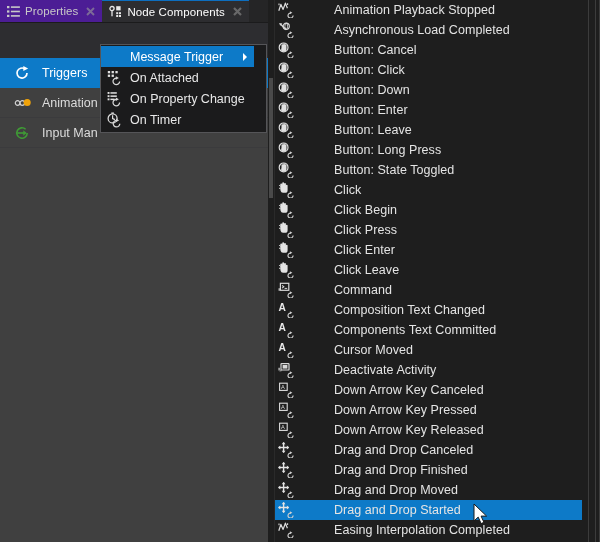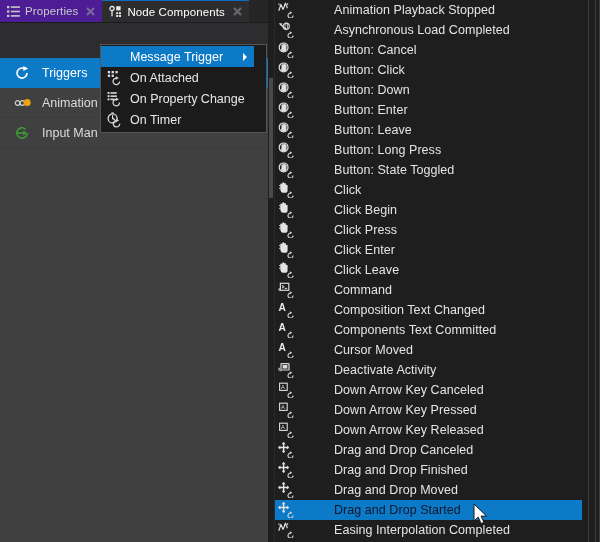--- a/index.html
+++ b/index.html
@@ -202,21 +202,21 @@
     align-items: center;
     padding-left: 4px;
     box-sizing: border-box;
     white-space: nowrap;
     font-size: 12.5px;
     color: #e4e4e4;
     gap: 32px;
   }
   .ev-row.selected {
     background: #0d7ac8;
-    color: #0f172a;
+    color: #e5e5e5;
   }
   .ev-ico {
     width: 17px;
     height: 16px;
     flex: 0 0 17px;
     margin-right: 7px;
     display: block;
   }
   .ev-label { letter-spacing: .05px; }
 

